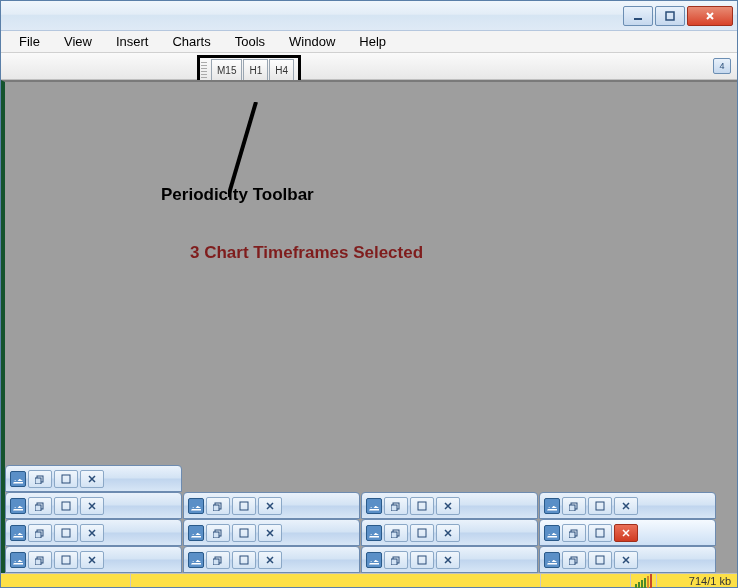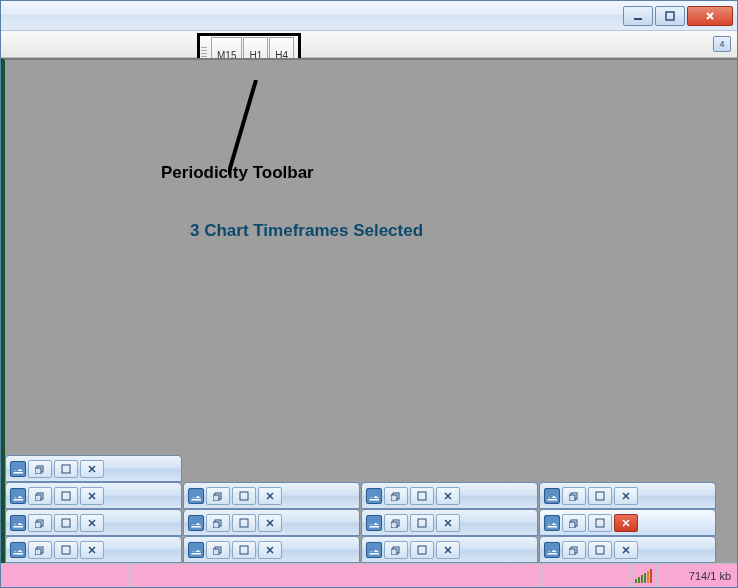--- a/index.html
+++ b/index.html
@@ -14,42 +14,42 @@
     .win-btn svg { width: 14px; height: 14px; }
     
     
     .menu-bar { height: 22px; background: #f4f4f4; display: flex; align-items: center; padding: 0 8px; border-bottom: 1px solid #d0d0d0; gap: 4px; }
     .menu-item { padding: 2px 10px; cursor: pointer; color: #000; font-size: 13px; }
     
     
     .toolbar-strip { height: 27px; background: linear-gradient(to bottom, #fafafa, #e8e8e8); border-bottom: 1px solid #bfbfbf; display: flex; align-items: center; position: relative; }
     .periodicity-toolbar { position: absolute; left: 196px; top: 2px; display: flex; align-items: center; border: 3px solid #000; padding: 1px 4px 1px 1px; background: linear-gradient(to bottom, #fafafa, #e8e8e8); }
     .tb-grip { width: 6px; height: 18px; background: repeating-linear-gradient(to bottom, #aaa 0 1px, transparent 1px 3px); margin-right: 3px; }
-    .tf-btn { font-size: 10px; padding: 12px 5px; border: 1px solid #9aa6b2; background: linear-gradient(to bottom, #fdfdfd, #e6e6e6); margin-left: 1px; cursor: pointer; color: #333; }
+    .tf-btn { font-size: 10px; padding: 5px 5px; border: 1px solid #9aa6b2; background: linear-gradient(to bottom, #fdfdfd, #e6e6e6); margin-left: 1px; cursor: pointer; color: #333; }
     .toolbar-right { margin-left: auto; margin-right: 6px; width: 18px; height: 16px; border: 1px solid #6b8eb3; background: linear-gradient(to bottom, #e8f1fb, #c5d8ee); font-size: 9px; display: flex; align-items: center; justify-content: center; color: #2a4d78; border-radius: 2px; cursor: pointer; }
 
     
     .workspace { flex: 1; background: #9e9e9e; position: relative; overflow: hidden; border-left: 4px solid #14532d; border-top: 2px solid #7a7a7a; }
     .annotation-line { position: absolute; left: 223px; top: 20px; }
     .anno-text1 { position: absolute; left: 156px; top: 103px; font-size: 17px; font-weight: bold; color: #000; }
-    .anno-text2 { position: absolute; left: 185px; top: 161px; font-size: 17px; font-weight: bold; color: #0c4a6e; }
+    .anno-text2 { position: absolute; left: 185px; top: 161px; font-size: 17px; font-weight: bold; color: #7f1d1d; }
 
     
     .mini-area { position: absolute; left: 0; right: 0; bottom: 0; }
     .mini-row { display: flex; }
     .mini-win { width: 177px; height: 27px; border: 1px solid #6d8bb0; background: linear-gradient(to bottom, #eaf2fb 0%, #d3e3f4 48%, #c0d5ee 52%, #d7e6f6 100%); display: flex; align-items: center; padding: 0 4px; gap: 2px; border-radius: 4px 4px 0 0; margin-right: 1px; }
     .mini-win.active { background: linear-gradient(to bottom, #f5faff, #cde0f5); }
     .mini-ico { width: 16px; height: 16px; background: #5a8fc7; border: 1px solid #2a5a8a; border-radius: 2px; position: relative; flex-shrink: 0; }
     .mini-ico::after { content: ""; position: absolute; left: 2px; right: 2px; top: 6px; height: 6px; background: repeating-linear-gradient(to top, #fff 0 2px, transparent 2px 3px); clip-path: polygon(0 100%, 20% 40%, 40% 70%, 65% 20%, 100% 60%, 100% 100%); }
     .mini-ctrl { width: 24px; height: 18px; border: 1px solid #8ba8c7; border-radius: 2px; background: linear-gradient(to bottom, #f0f6fc, #d3e3f4); display: flex; align-items: center; justify-content: center; cursor: pointer; }
     .mini-ctrl.red { background: linear-gradient(to bottom, #ea6f57, #d03b22); border-color: #a02f1c; }
     .mini-ctrl svg { width: 10px; height: 10px; }
 
     
-    .status-bar { height: 24px; background: #f9a8d4; border-top: 1px solid #c0c0c0; display: flex; align-items: center; font-size: 11px; color: #333; }
+    .status-bar { height: 14px; background: #fde047; border-top: 1px solid #c0c0c0; display: flex; align-items: center; font-size: 11px; color: #333; }
     .status-cell { height: 100%; border-right: 1px solid #c8c8c8; display: flex; align-items: center; padding: 0 6px; }
     .status-cell.big { flex: 1; }
     .conn-bars { display: flex; align-items: flex-end; gap: 1px; height: 14px; padding: 0 4px; }
     .conn-bars span { width: 2px; background: #4a8a2a; }
     .conn-bars span:nth-child(1){height:4px} .conn-bars span:nth-child(2){height:6px}
     .conn-bars span:nth-child(3){height:8px} .conn-bars span:nth-child(4){height:10px}
     .conn-bars span:nth-child(5){height:12px;background:#d88a2a}
     .conn-bars span:nth-child(6){height:14px;background:#c94a2a}
   </style>
 </head>
@@ -70,20 +70,29 @@
           </svg>
       </div>
       <div class="win-btn close">
         <svg viewBox="0 0 14 14">
             <path d="M4 4 L10 10 M10 4 L4 10" stroke="#fff" stroke-width="2"></path>
           </svg>
       </div>
     </div>
   </div>
 
+  <div class="menu-bar">
+    <span class="menu-item">File</span>
+    <span class="menu-item">View</span>
+    <span class="menu-item">Insert</span>
+    <span class="menu-item">Charts</span>
+    <span class="menu-item">Tools</span>
+    <span class="menu-item">Window</span>
+    <span class="menu-item">Help</span>
+  </div>
 
   <div class="toolbar-strip">
     <div class="periodicity-toolbar">
       <div class="tb-grip"></div>
       <div class="tf-btn">M15</div>
       <div class="tf-btn">H1</div>
       <div class="tf-btn">H4</div>
     </div>
     <div class="toolbar-right">4</div>
   </div>

